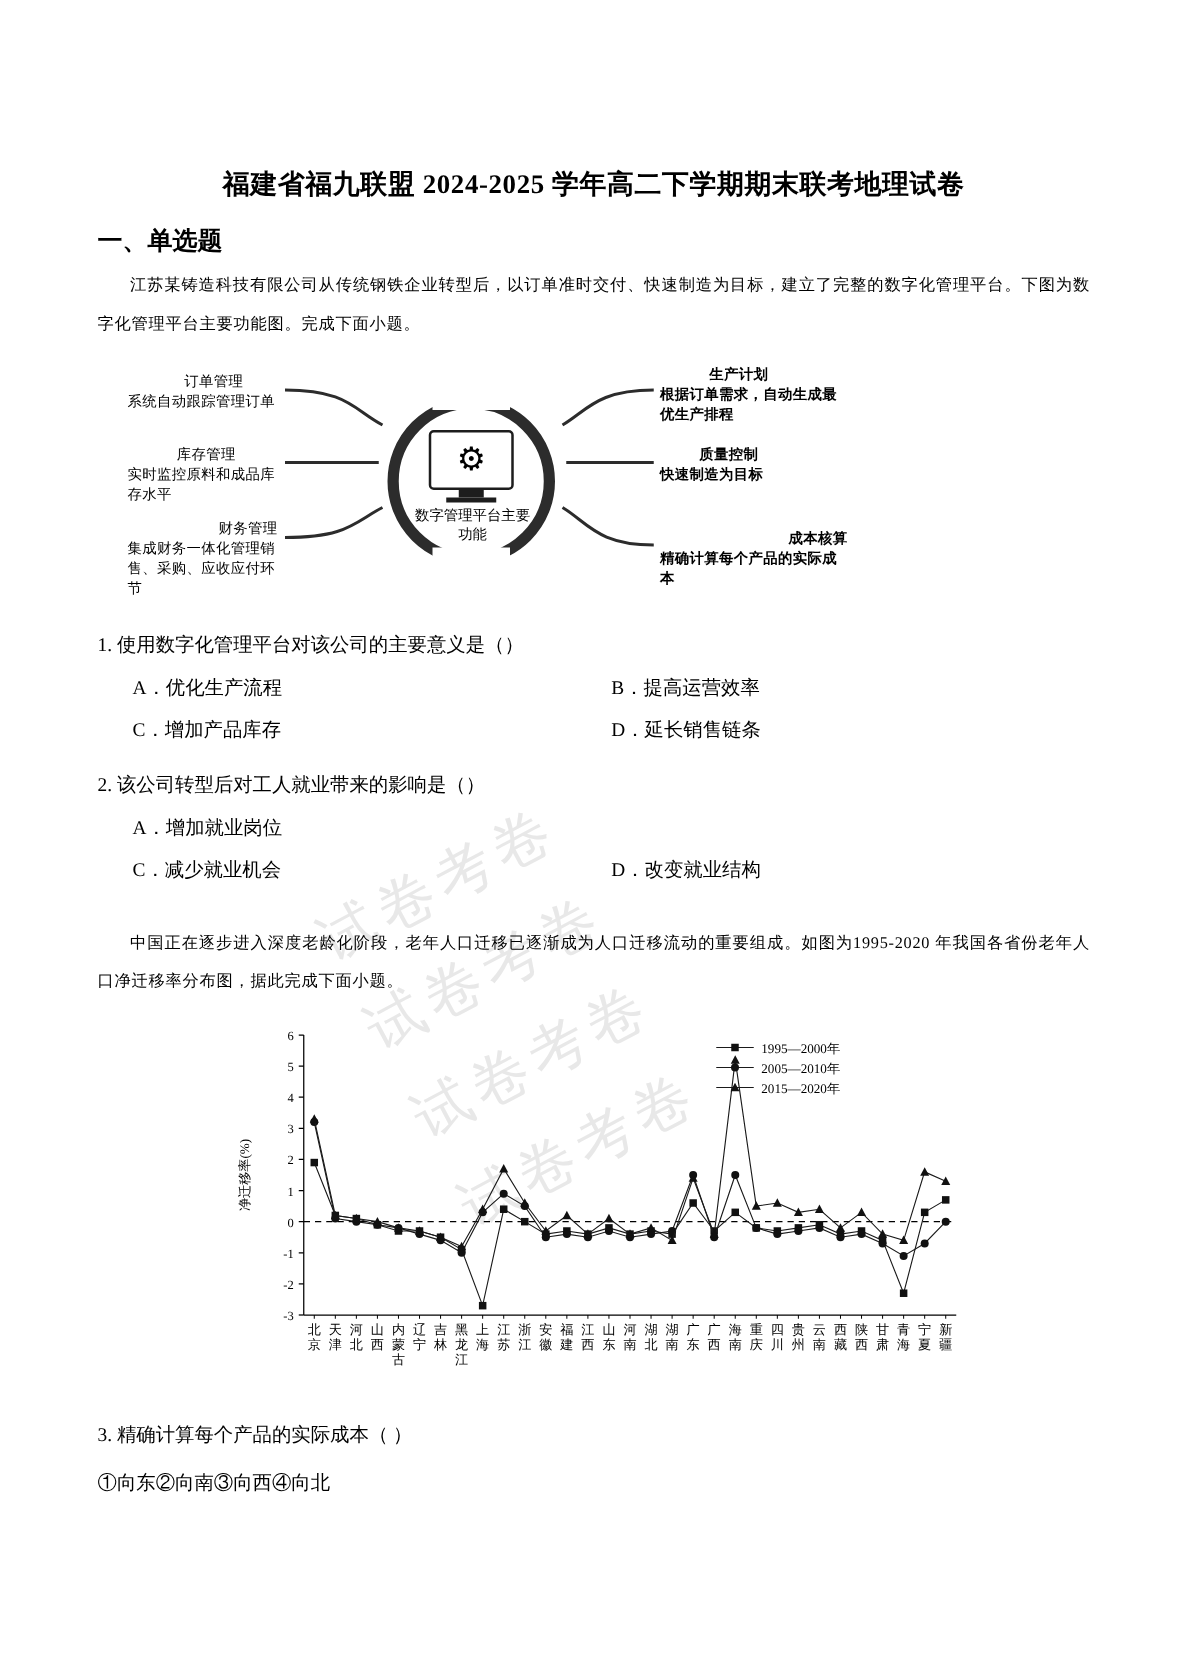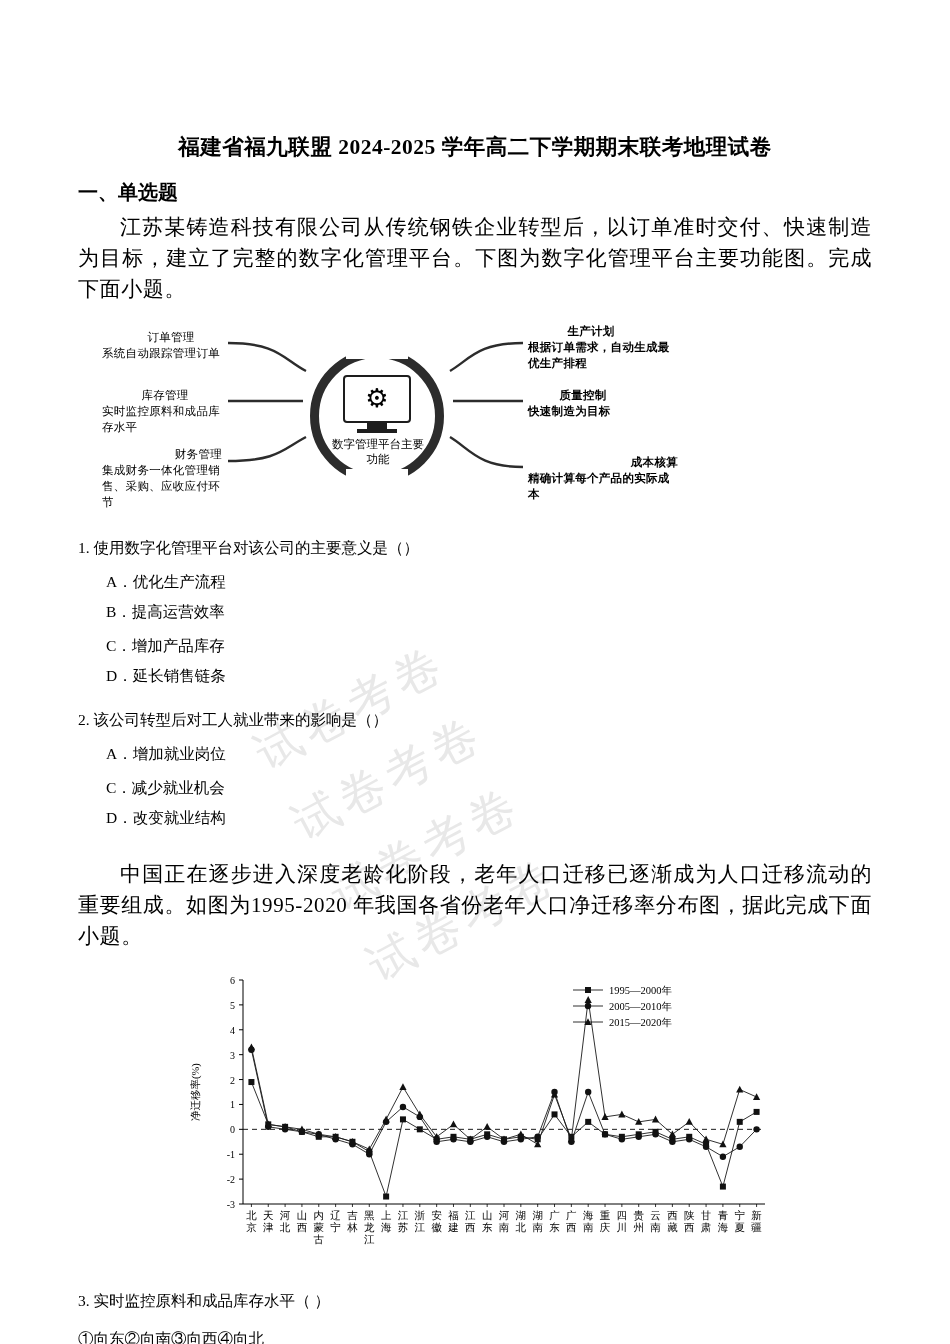--- a/index.html
+++ b/index.html
@@ -33,40 +33,39 @@
     text-align:center;
     margin:132px 0 0 0;
     letter-spacing:0.5px;
   }
   .section-title {
     font-size:20px;
     font-weight:bold;
     margin:18px 0 6px 0;
   }
   p.para {
-    font-size:21px;
+    font-size:13px;
     line-height:31px;
     margin:0;
     text-indent:2em;
     text-align:justify;
     letter-spacing:0.6px;
   }
   .q {
     font-size:15.5px;
     line-height:30px;
     margin:14px 0 0 0;
   }
   .q .num { font-family:"Liberation Serif", serif; }
   .opts {
     display:flex;
     font-size:15.5px;
     line-height:30px;
     margin-top:4px;
     padding-left:28px;
-    flex-direction:column;
   }
   .opts .o { width:50%; }
   .q-sub { font-size:15.5px; line-height:30px; margin:8px 0 0 0; }
 
   
   .fig1 { position:relative; height:200px; margin:14px 0 0 0; }
   .fig1 .lbl {
     position:absolute;
     font-size:11.5px;
     line-height:16px;
@@ -431,18 +430,18 @@
           <circle cx="423" cy="38" r="3.2" fill="#111"></circle>
           <text x="444" y="42" font-size="10.5" font-family="&quot;Liberation Serif&quot;, serif">2005—2010年</text>
           <line x1="408" y1="54" x2="438" y2="54" stroke="#1a1a1a" stroke-width="0.9"></line>
           <polygon points="423,50.2 419.4,57 426.6,57" fill="#111"></polygon>
           <text x="444" y="58" font-size="10.5" font-family="&quot;Liberation Serif&quot;, serif">2015—2020年</text>
         </svg>
     </div>
 
     <div class="q" style="margin-top:18px;">
       <span class="num">3.</span>
-      <span>实时监控原料和成品库存水平（  ）</span>
+      <span>精确计算每个产品的实际成本（  ）</span>
     </div>
     <div class="q-sub">①向东②向南③向西④向北</div>
 
   </div>
 </div>
 
 </body></html>

